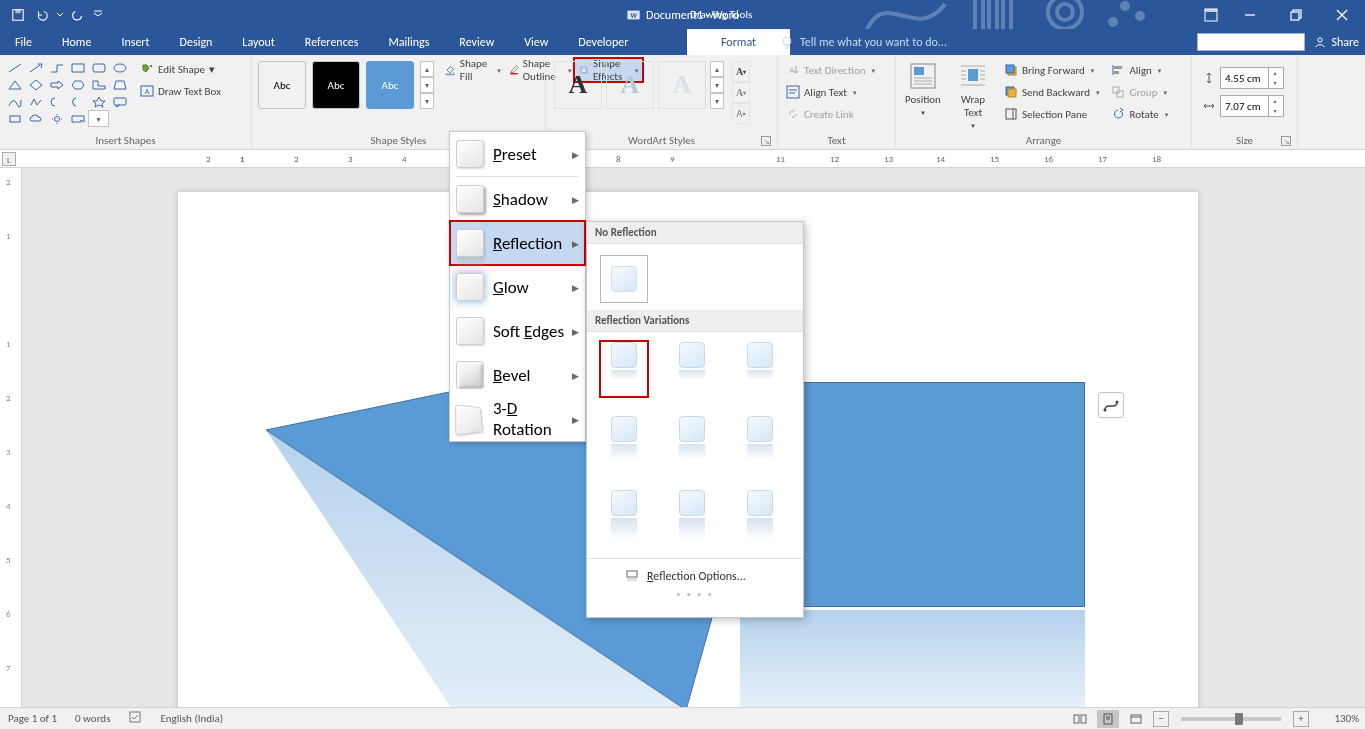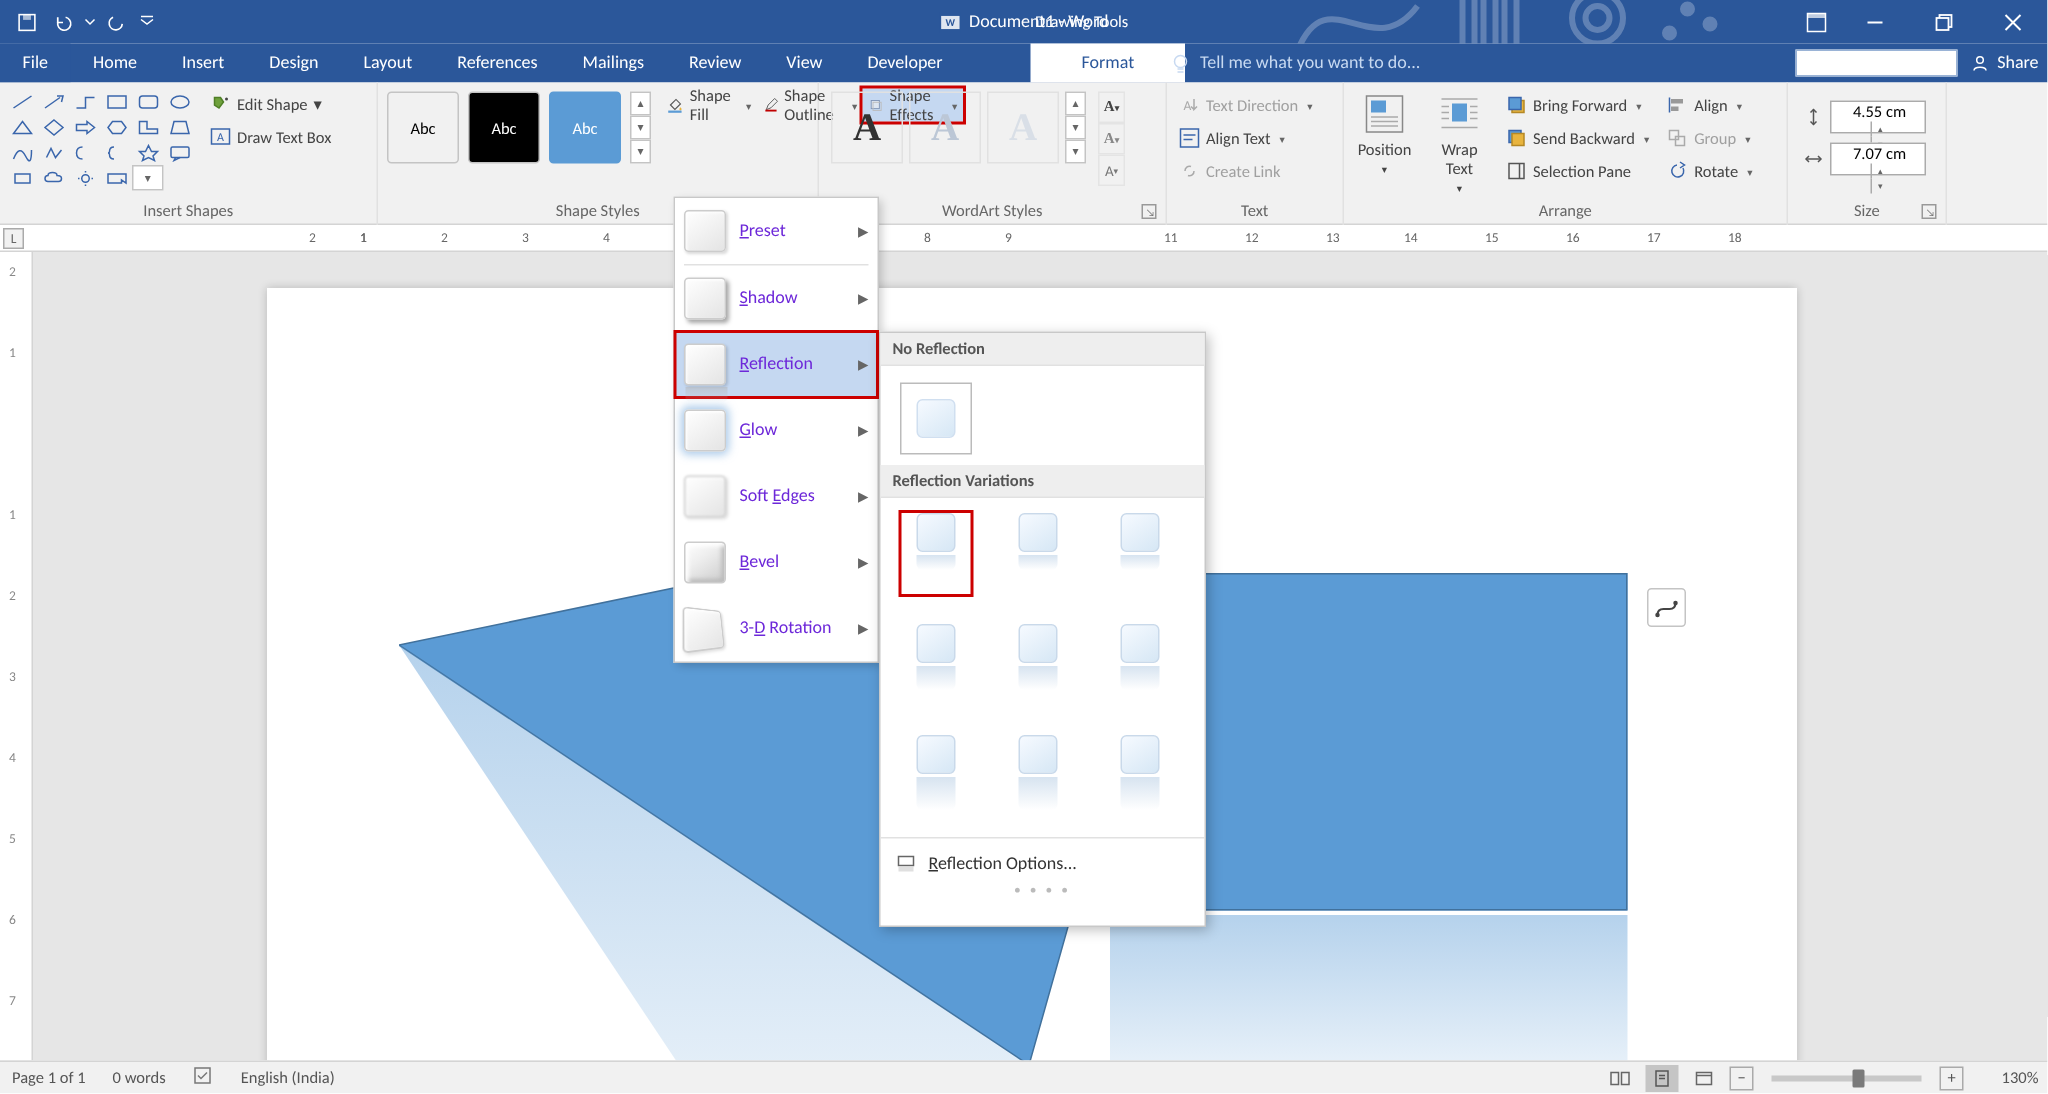--- a/index.html
+++ b/index.html
@@ -59,21 +59,21 @@
 .wa-gal { display:flex; gap:4px; padding:4px; }
 .wa-prev { width:48px; height:48px; border:1px solid #e1e1e1; display:flex; align-items:center; justify-content:center; font-family:"Times New Roman"; font-size:26px; font-weight:bold; cursor:pointer;}
 .wa-stack { width:18px; display:flex; flex-direction:column; gap:0; padding-top:4px;}
 .wa-stack .mini { width:18px; height:21px; border:1px solid #e4e4e4; display:flex; align-items:center; justify-content:center; font-size:10px; cursor:pointer; background:#f1f1f1; font-family:"Times New Roman"; font-weight:bold;}
 .wa-stack .mini:last-child { font-family:inherit; font-weight:normal;}
 
 .txt-cmds, .arr-col { display:flex; flex-direction:column; padding-top:2px; }
 .big-btn { width:46px; display:flex; flex-direction:column; align-items:center; gap:2px; padding:4px 2px; font-size:11px; color:#444; cursor:pointer; text-align:center;}
 .size-fields { display:flex; flex-direction:column; gap:6px; padding:10px 6px;}
 .size-row { display:flex; align-items:center; gap:4px;}
-.size-input { width:64px; height:22px; border:1px solid #ababab; background:#fff; display:flex; align-items:center; justify-content:space-between; padding:0 2px 0 4px; font-size:11px;flex-direction:column;}
+.size-input { width:64px; height:22px; border:1px solid #ababab; background:#fff; display:flex; align-items:center; justify-content:space-between; padding:0 2px 0 4px; font-size:11px;}
 .size-spin { display:flex; flex-direction:column;}
 .size-spin div { width:13px; height:10px; border-left:1px solid #ababab; display:flex; align-items:center; justify-content:center; font-size:6px; color:#666; cursor:pointer;}
 
 
 .ruler-h { height:18px; background:#fff; border-bottom:1px solid #d4d4d4; position:relative; color:#666; font-size:9px;}
 .ruler-h .rlabel { position:absolute; top:3px; }
 .ruler-box { position:absolute; left:2px; top:2px; width:14px; height:14px; border:1px solid #aaa; background:#f1f1f1; font-size:9px; display:flex; align-items:center; justify-content:center;}
 
 
 .docarea { position:absolute; top:168px; left:0; right:0; bottom:22px; background:#e6e6e6; overflow:hidden;}
@@ -83,36 +83,36 @@
 .rect-shape { position:absolute; left:562px; top:190px; width:345px; height:225px; background:#5b9bd5; border:1px solid #41719c;}
 .rect-refl { position:absolute; left:562px; top:418px; width:345px; height:148px; background:linear-gradient(to bottom, rgba(91,155,213,.45), rgba(91,155,213,0));}
 .tri-shape { position:absolute; left:88px; top:128px; }
 .layout-btn { position:absolute; left:920px; top:200px; width:26px; height:26px; background:#fff; border:1px solid #c4c4c4; border-radius:3px; display:flex; align-items:center; justify-content:center; cursor:pointer;}
 
 
 .fx-menu { position:absolute; left:449px; top:131px; width:137px; background:#fff; border:1px solid #c8c8c8; box-shadow:2px 2px 6px rgba(0,0,0,.2); z-index:50;}
 .fx-item { height:44px; display:flex; align-items:center; gap:9px; padding:0 6px; cursor:pointer; position:relative;}
 .fx-item.sel { background:#c5d8f1; outline:2px solid #c00; outline-offset:-1px;}
 .fx-item .thumb { width:28px; height:28px; background:linear-gradient(145deg,#fff,#e4e4e4); border:1px solid #ccc; border-radius:3px; box-shadow:inset 1px 1px 2px rgba(255,255,255,.9), 1px 1px 2px rgba(0,0,0,.15);}
-.fx-item .lbl { flex:1; font-size:12px; color:#6d28d9; }
+.fx-item .lbl { flex:1; font-size:17px; color:#000000; }
 .fx-item .arr { position:absolute; right:6px; font-size:9px; color:#666;}
 .fx-sep { height:1px; background:#e1e1e1; margin:0 6px;}
 
 
 .refl-fly { position:absolute; left:586px; top:221px; width:218px; background:#fff; border:1px solid #c8c8c8; box-shadow:2px 2px 8px rgba(0,0,0,.25); z-index:60; padding-bottom:20px;}
 .refl-hdr { background:#eee; border-bottom:1px solid #e1e1e1; padding:4px 8px; font-size:11px; font-weight:bold; color:#555;}
 .refl-row { display:flex; gap:22px; padding:10px 14px;}
 .refl-cell { width:46px; height:54px; display:flex; flex-direction:column; align-items:center; cursor:pointer; position:relative;}
 .refl-cell .sq { width:26px; height:26px; background:linear-gradient(145deg,#f6faff,#d6e7f5); border:1px solid #c9d9ea; border-radius:4px;}
 .refl-cell .rf { width:26px; background:linear-gradient(to bottom, rgba(182,205,228,.55), rgba(182,205,228,0)); border-radius:0 0 4px 4px; margin-top:2px;}
 .refl-cell.none { outline:1px solid #bbb; width:46px; height:46px; justify-content:center; margin:4px 0 0 0;}
 .refl-cell.none .sq { border-color:#d0dff0;}
 .refl-cell.hl { outline:2px solid #c00;}
 .refl-sep2 { height:1px; background:#e1e1e1; margin:4px 0;}
-.refl-opt { display:flex; align-items:center; gap:8px; padding:6px 10px; font-size:12px; color:#333; cursor:pointer;}
+.refl-opt { display:flex; align-items:center; gap:8px; padding:6px 10px; font-size:12px; color:#333; cursor:pointer;margin-left:28px;}
 .refl-grip { height:8px; display:flex; justify-content:center; align-items:center; color:#bbb; font-size:9px; letter-spacing:2px;}
 
 
 .status { position:absolute; bottom:0; left:0; right:0; height:22px; background:#f1f1f1; border-top:1px solid #d4d4d4; display:flex; align-items:center; font-size:11px; color:#555;}
 .status .sleft { display:flex; align-items:center; gap:18px; padding-left:8px;}
 .status .sright { position:absolute; right:6px; display:flex; align-items:center; gap:6px;}
 .vbtn { width:22px; height:18px; display:flex; align-items:center; justify-content:center; cursor:pointer; }
 .vbtn.on { background:#c5c5c5;}
 .zoomslider { width:100px; height:4px; background:#c8c8c8; position:relative; margin:0 6px;}
 .zoomslider .thumbz { position:absolute; left:54px; top:-4px; width:8px; height:12px; background:#7a7a7a; border-radius:1px;}

